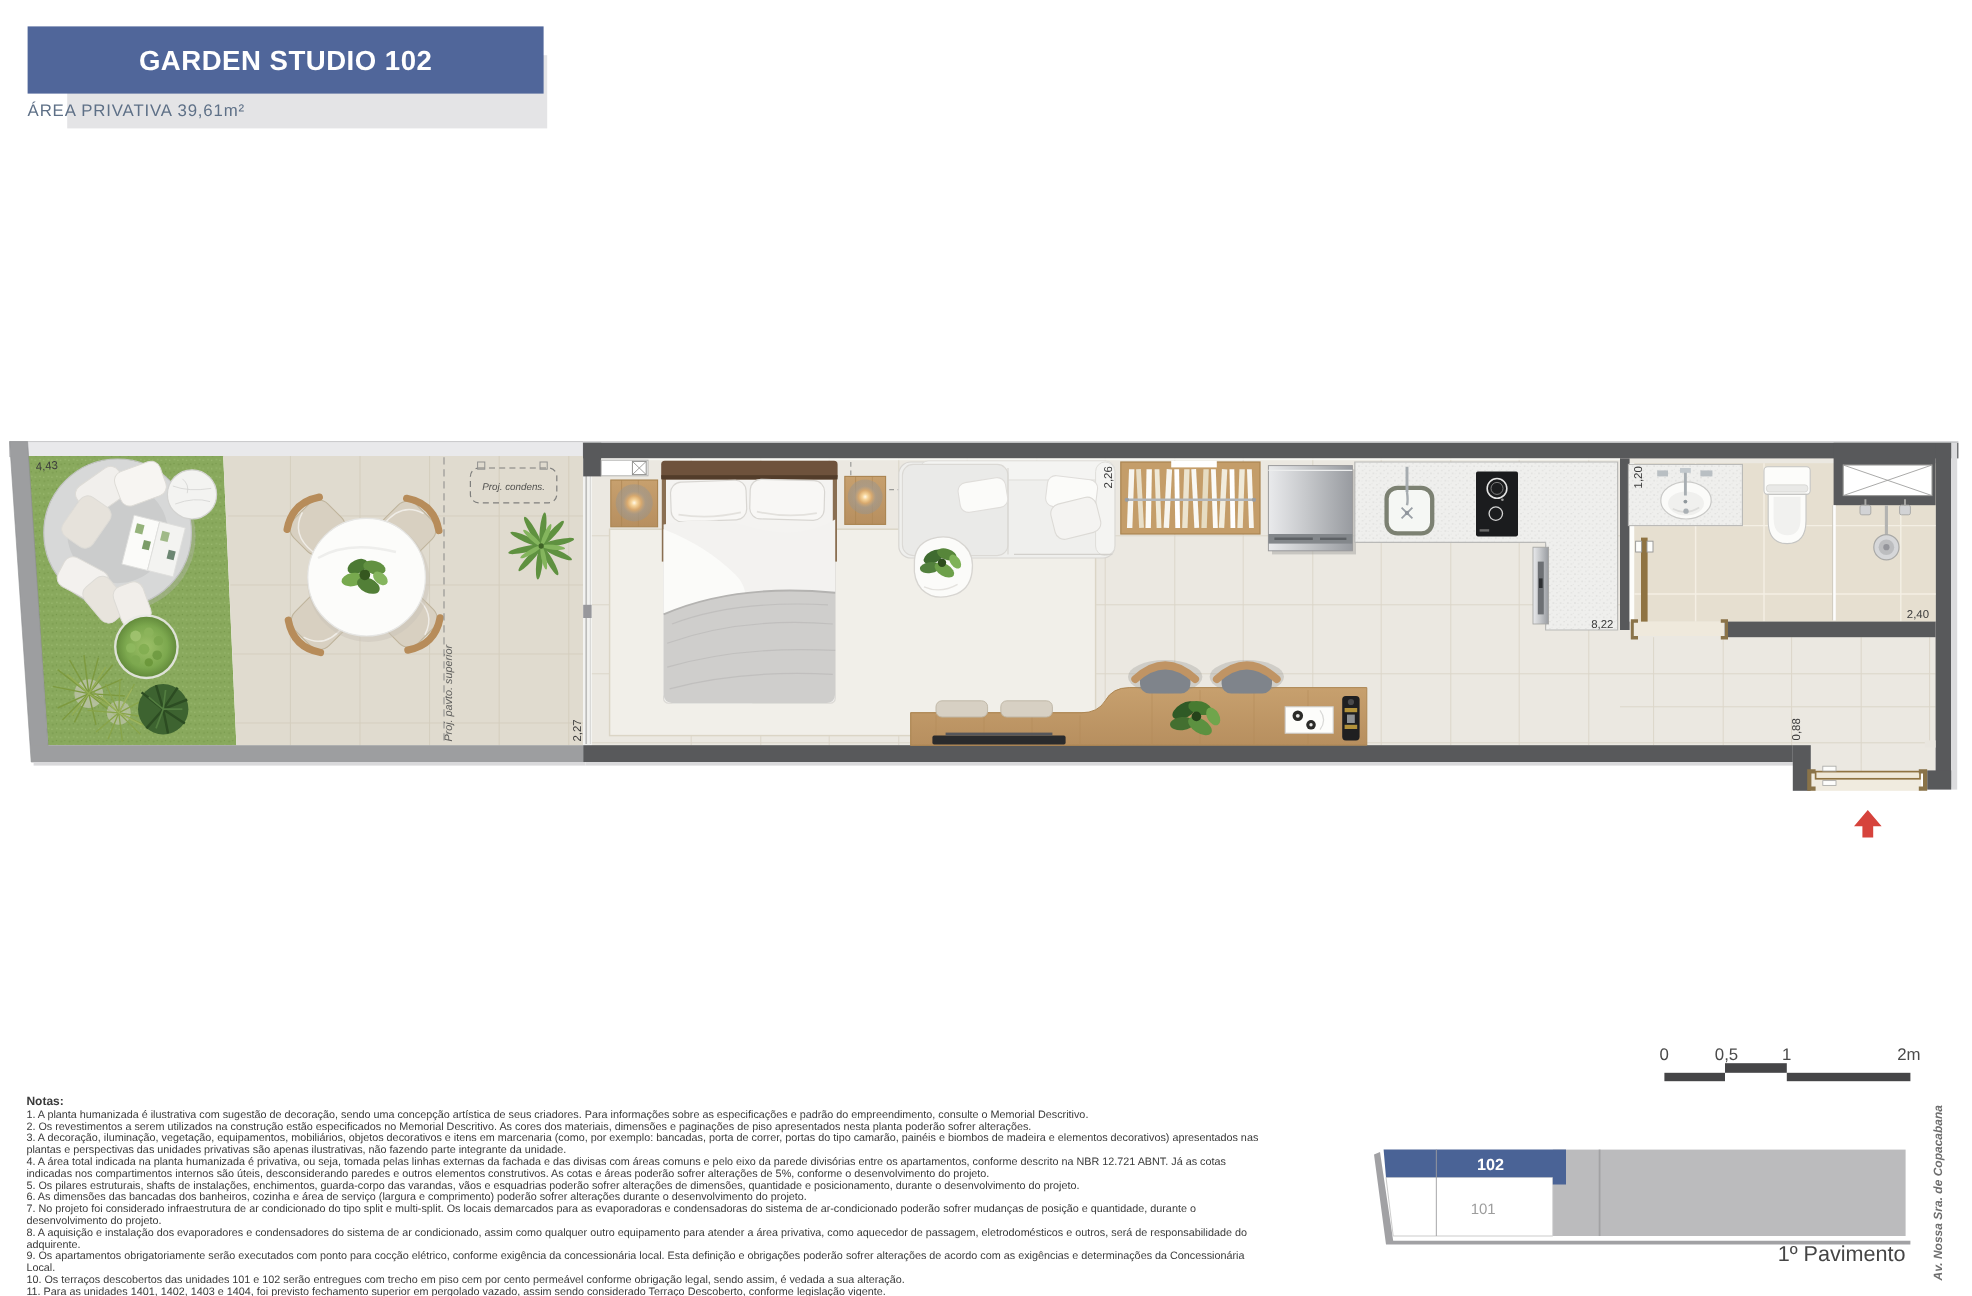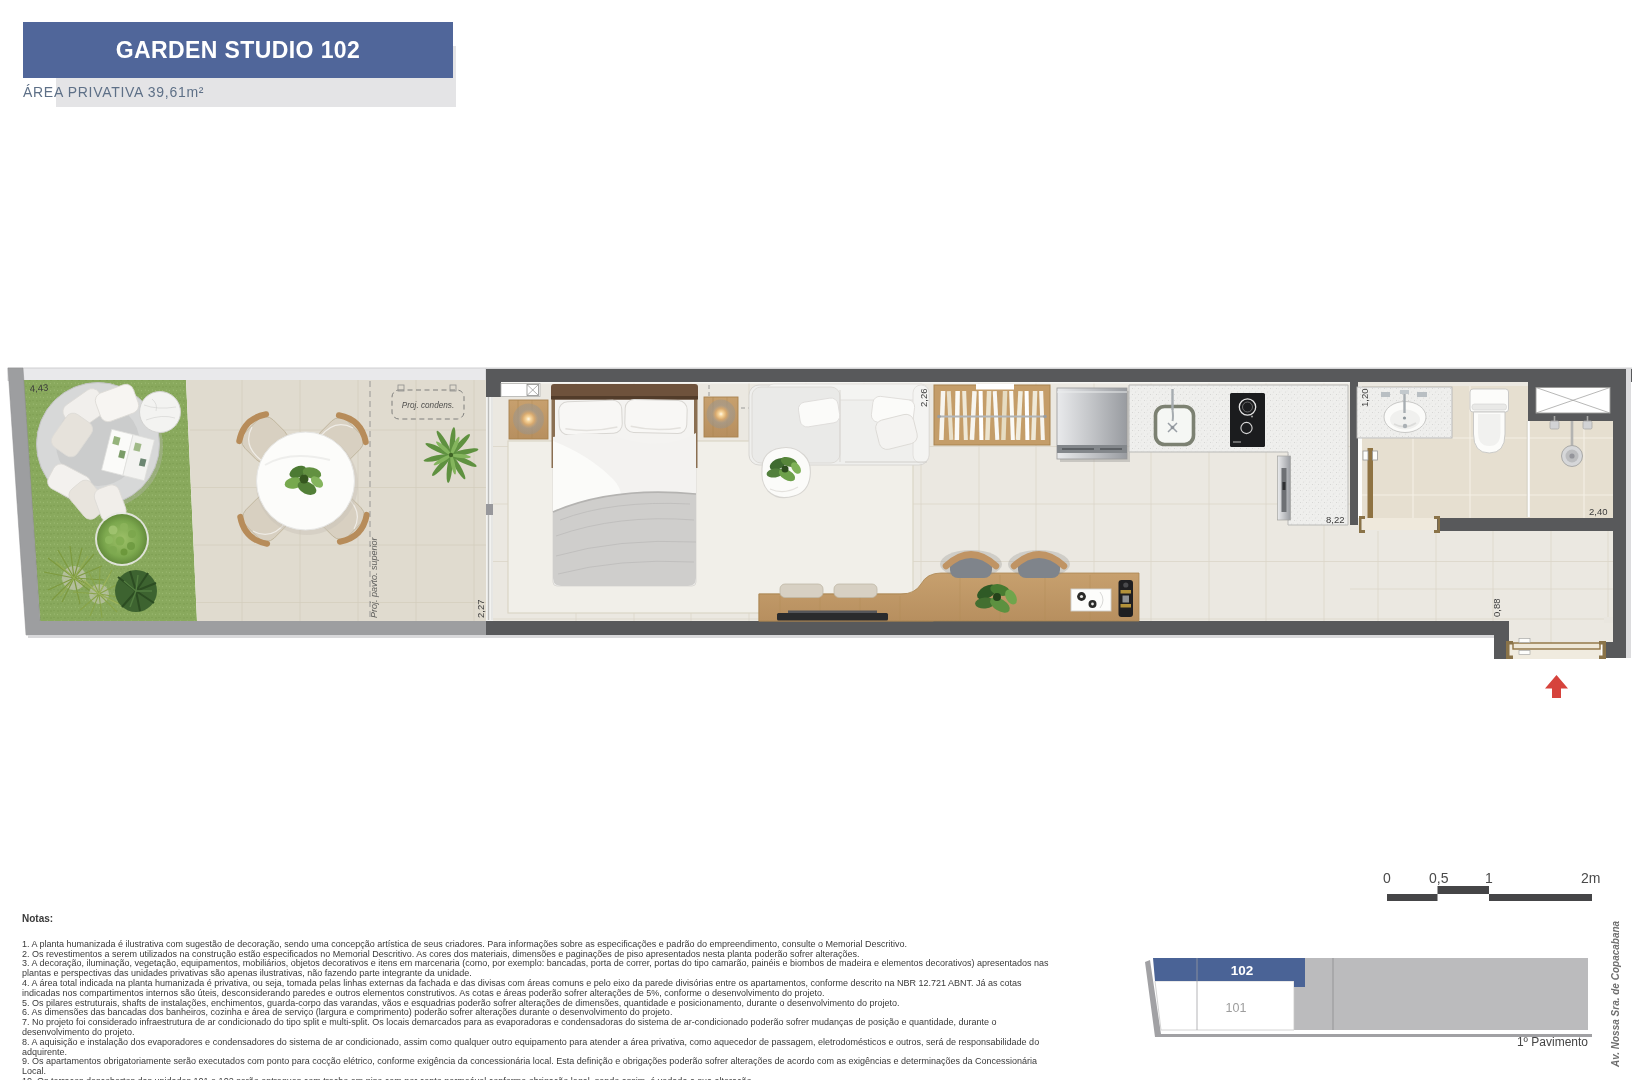--- a/index.html
+++ b/index.html
@@ -616,21 +616,21 @@
 <rect x="1122.5" y="595.5" width="6.5" height="7" fill="#8e9194"></rect>
 <circle cx="1125.8" cy="585" r="2.6" fill="#4a4a4c"></circle>
 </g>
 
 <g>
         <text x="1326" y="523" font-size="9.5" fill="#3c3c3c">8,22</text>
       </g>
 </svg>
 
 <div class="abs" style="left:22px;top:914px;font-size:9px;line-height:9.8px;color:#3a3a3a;white-space:nowrap;">
-<div style="font-size:10px;font-weight:bold;margin-bottom:16px;">Notas:</div>
+<div style="font-size:10px;font-weight:bold;margin-bottom:1px;">Notas:</div>
 1. A planta humanizada é ilustrativa com sugestão de decoração, sendo uma concepção artística de seus criadores. Para informações sobre as especificações e padrão do empreendimento, consulte o Memorial Descritivo.<br>
 2. Os revestimentos a serem utilizados na construção estão especificados no Memorial Descritivo. As cores dos materiais, dimensões e paginações de piso apresentados nesta planta poderão sofrer alterações.<br>
 3. A decoração, iluminação, vegetação, equipamentos, mobiliários, objetos decorativos e itens em marcenaria (como, por exemplo: bancadas, porta de correr, portas do tipo camarão, painéis e biombos de madeira e elementos decorativos) apresentados nas<br>
 plantas e perspectivas das unidades privativas são apenas ilustrativas, não fazendo parte integrante da unidade.<br>
 4. A área total indicada na planta humanizada é privativa, ou seja, tomada pelas linhas externas da fachada e das divisas com áreas comuns e pelo eixo da parede divisórias entre os apartamentos, conforme descrito na NBR 12.721 ABNT. Já as cotas<br>
 indicadas nos compartimentos internos são úteis, desconsiderando paredes e outros elementos construtivos. As cotas e áreas poderão sofrer alterações de 5%, conforme o desenvolvimento do projeto.<br>
 5. Os pilares estruturais, shafts de instalações, enchimentos, guarda-corpo das varandas, vãos e esquadrias poderão sofrer alterações de dimensões, quantidade e posicionamento, durante o desenvolvimento do projeto.<br>
 6. As dimensões das bancadas dos banheiros, cozinha e área de serviço (largura e comprimento) poderão sofrer alterações durante o desenvolvimento do projeto.<br>
 7. No projeto foi considerado infraestrutura de ar condicionado do tipo split e multi-split. Os locais demarcados para as evaporadoras e condensadoras do sistema de ar-condicionado poderão sofrer mudanças de posição e quantidade, durante o<br>
 desenvolvimento do projeto.<br>
@@ -664,19 +664,19 @@
 <polygon points="13,8 165,8 165,37 154,37 154,31 15,31" fill="#4a6396"></polygon>
 <line x1="57" y1="8" x2="57" y2="80" stroke="#9d9da0" stroke-width="1" opacity="0.75"></line>
 <text x="102" y="25" font-size="13.5" font-weight="bold" fill="#ffffff" text-anchor="middle">102</text>
 <text x="96" y="62" font-size="12.5" fill="#9d9d9d" text-anchor="middle">101</text>
 
 <g>
         <text x="1326" y="523" font-size="9.5" fill="#3c3c3c">8,22</text>
       </g>
 </svg>
 
-<div class="abs" style="left:1388px;top:1035px;width:200px;text-align:right;font-size:12px;color:#454545;">1º Pavimento</div>
+<div class="abs" style="left:1388px;top:1035px;width:200px;text-align:right;font-size:18px;color:#454545;">1º Pavimento</div>
 
 <div class="abs" style="left:1610px;top:922px;width:145px;height:145px;">
 <div style="transform:rotate(-90deg) translate(-145px,0);transform-origin:0 0;width:145px;font-size:10px;font-weight:bold;font-style:italic;color:#6e6e6e;white-space:nowrap;">Av. Nossa Sra. de Copacabana</div>
 </div>
 
 </div>
 
 </body></html>

